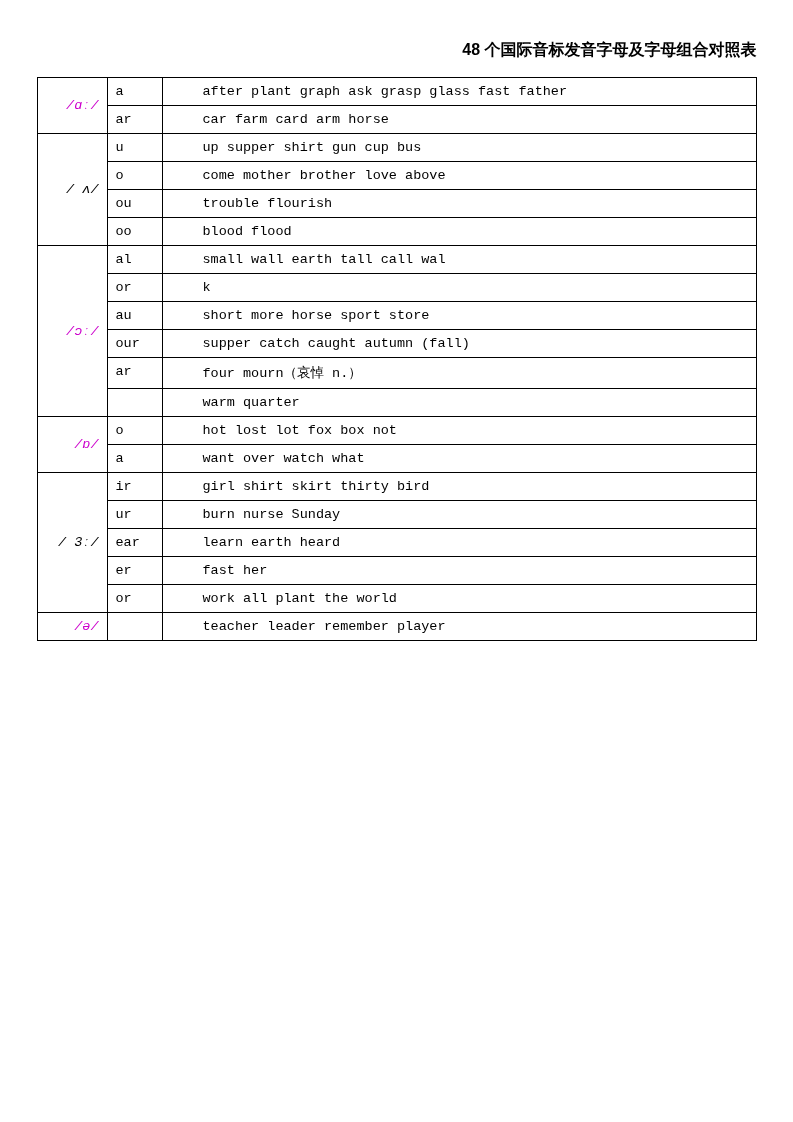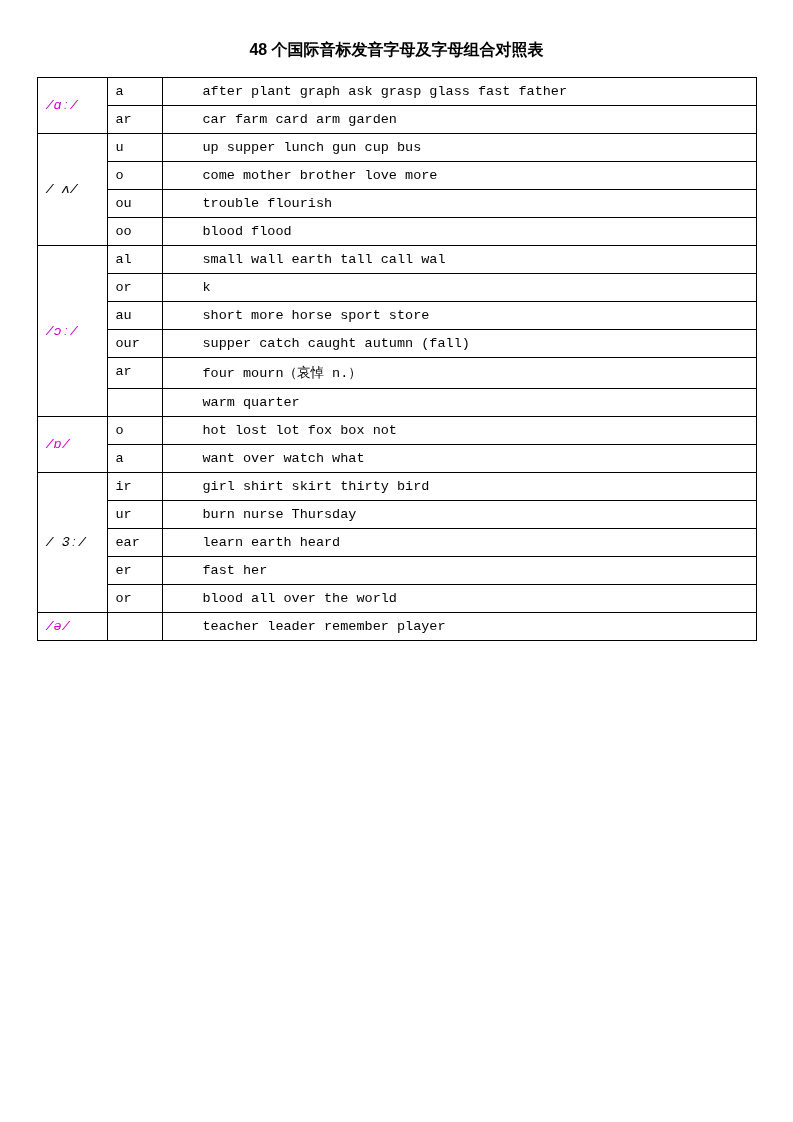--- a/index.html
+++ b/index.html
@@ -16,21 +16,21 @@
       padding: 40px 20px;
       width: 793px;
       min-height: 1122px;
     }
 
     .page {
       width: 720px;
     }
 
     .title {
-      text-align: center;
+      text-align: right;
       font-family: "SimHei", "Microsoft YaHei", "黑体", sans-serif;
       font-size: 16px;
       font-weight: bold;
       margin-bottom: 16px;
       color: #000;
     }
 
     table {
       border-collapse: collapse;
       width: 100%;
@@ -42,21 +42,21 @@
       border: 1px solid #000;
       padding: 6px 8px;
       vertical-align: top;
       color: #000;
     }
 
     .col-ipa {
       width: 70px;
       font-style: italic;
       white-space: nowrap;
-      text-align: left;
+      text-align: right;
       vertical-align: middle;
     }
 
     .col-letters {
       width: 55px;
       white-space: nowrap;
     }
 
     .col-examples {
       width: auto;
@@ -71,30 +71,30 @@
 
   <table>
     <tbody id="table-body">
     <tr>
           <td class="col-ipa" rowspan="2"><span style="color: rgb(204, 0, 204); font-style: italic; font-family: &quot;Courier New&quot;, Courier, monospace;">/ɑː/</span></td>
           <td class="col-letters">a</td>
           <td class="col-examples">after plant graph ask grasp glass fast father</td>
         </tr>
         <tr>
           <td class="col-letters">ar</td>
-          <td class="col-examples">car  farm  card  arm  garden</td>
+          <td class="col-examples">car  farm  card  arm  horse</td>
         </tr>
         <tr>
           <td class="col-ipa" rowspan="4"><span style="color: rgb(0, 0, 0); font-style: italic; font-family: &quot;Courier New&quot;, Courier, monospace;">/ ʌ/</span></td>
           <td class="col-letters">u</td>
-          <td class="col-examples">up   supper   lunch    gun   cup   bus</td>
+          <td class="col-examples">up   supper   shirt    gun   cup   bus</td>
         </tr>
         <tr>
           <td class="col-letters">o</td>
-          <td class="col-examples">come mother   brother  love  more</td>
+          <td class="col-examples">come mother   brother  love  above</td>
         </tr>
         <tr>
           <td class="col-letters">ou</td>
           <td class="col-examples">trouble     flourish</td>
         </tr>
         <tr>
           <td class="col-letters">oo</td>
           <td class="col-examples">blood   flood</td>
         </tr>
         <tr>
@@ -131,33 +131,33 @@
           <td class="col-letters">a</td>
           <td class="col-examples">want   over   watch   what</td>
         </tr>
         <tr>
           <td class="col-ipa" rowspan="5"><span style="color: rgb(0, 0, 0); font-style: italic; font-family: &quot;Courier New&quot;, Courier, monospace;">/ 3ː/</span></td>
           <td class="col-letters">ir</td>
           <td class="col-examples">girl   shirt   skirt   thirty   bird</td>
         </tr>
         <tr>
           <td class="col-letters">ur</td>
-          <td class="col-examples">burn    nurse    Thursday</td>
+          <td class="col-examples">burn    nurse    Sunday</td>
         </tr>
         <tr>
           <td class="col-letters">ear</td>
           <td class="col-examples">learn   earth   heard</td>
         </tr>
         <tr>
           <td class="col-letters">er</td>
           <td class="col-examples">fast   her</td>
         </tr>
         <tr>
           <td class="col-letters">or</td>
-          <td class="col-examples">blood    all over the world</td>
+          <td class="col-examples">work    all plant the world</td>
         </tr>
         <tr>
           <td class="col-ipa" rowspan="1"><span style="color: rgb(204, 0, 204); font-style: italic; font-family: &quot;Courier New&quot;, Courier, monospace;">/ə/</span></td>
           <td class="col-letters"></td>
           <td class="col-examples">teacher   leader   remember   player</td>
         </tr>
       </tbody>
   </table>
 </div>
 

